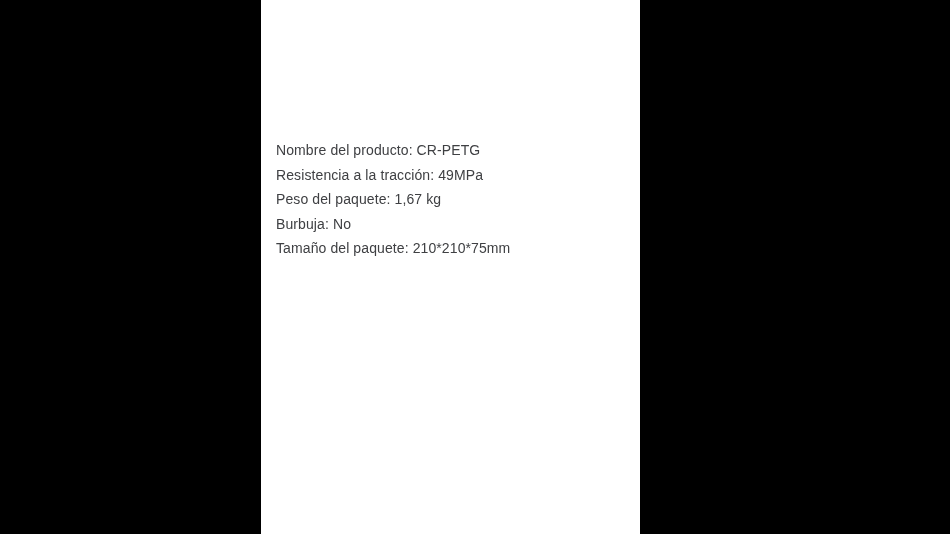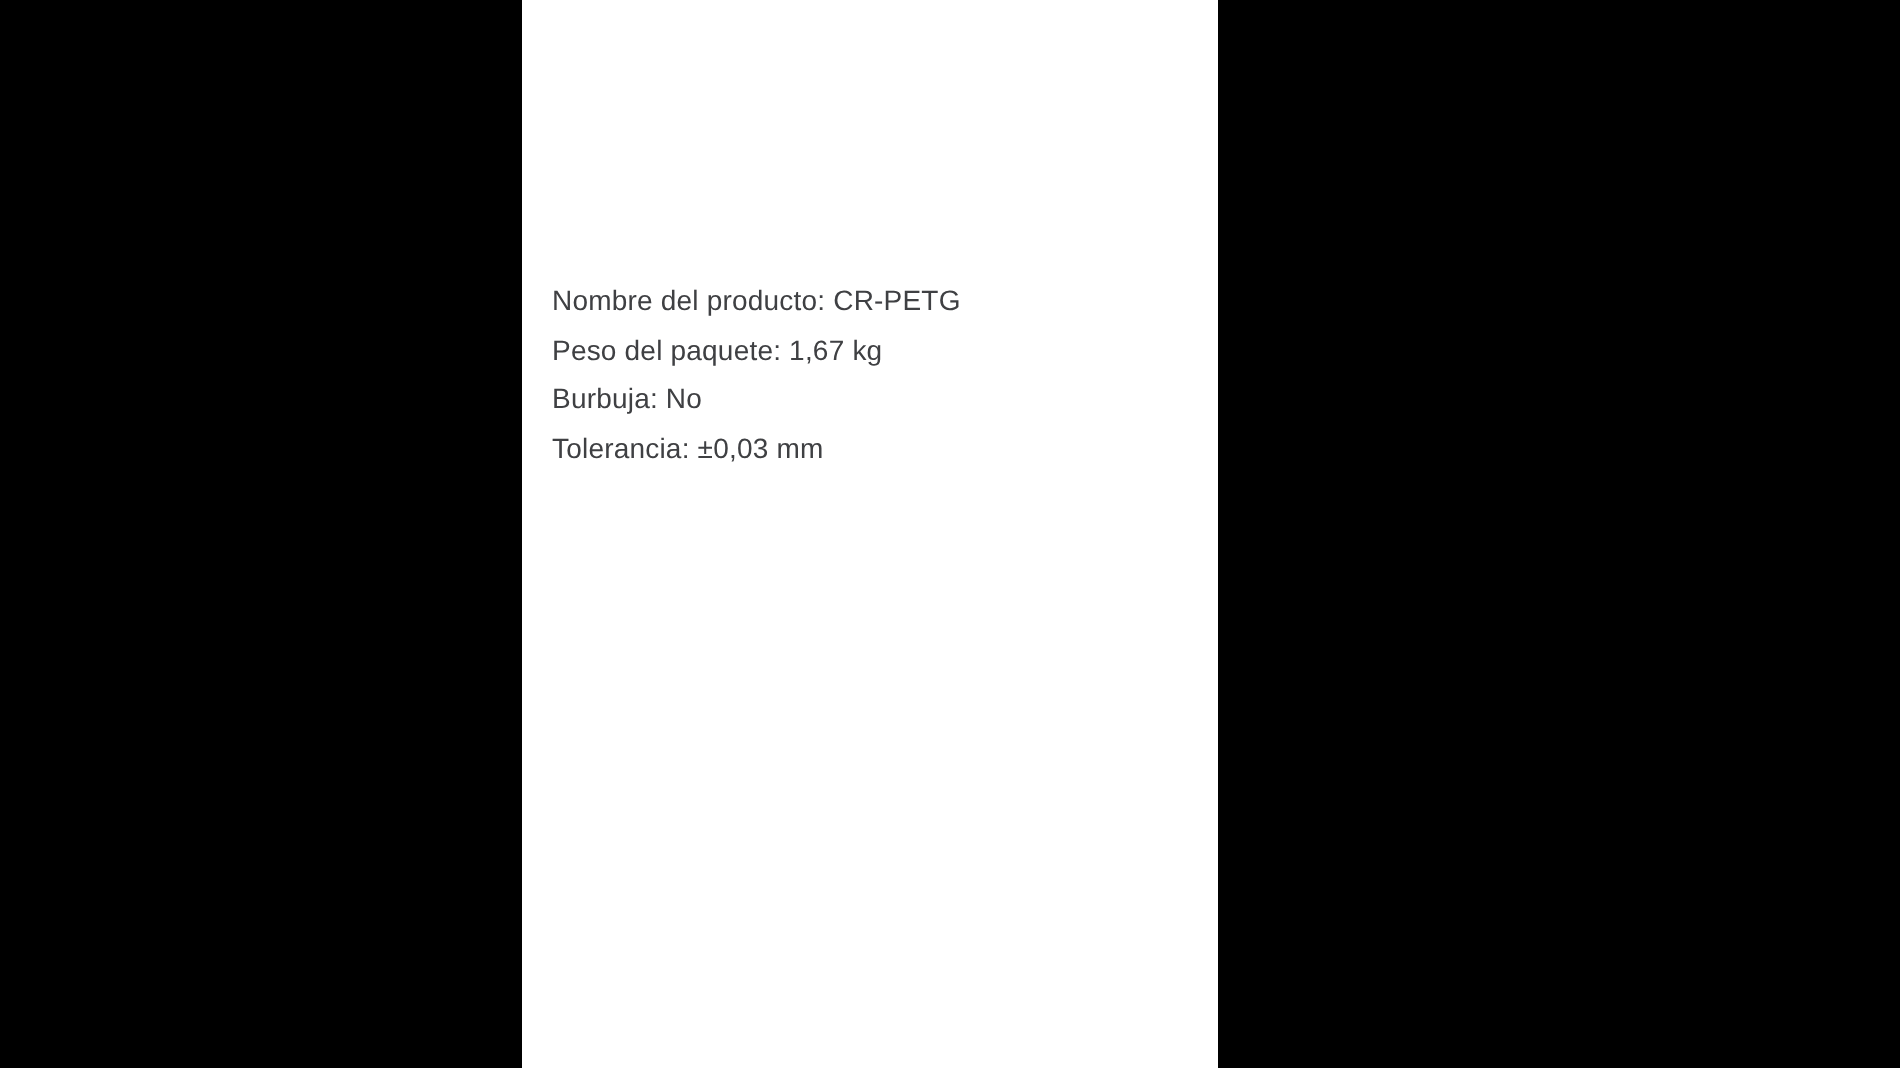--- a/index.html
+++ b/index.html
@@ -13,21 +13,21 @@
   .stage {
     position: relative;
     width: 950px;
     height: 534px;
     background: var(--page-bg, #000000);
   }
   .content-panel {
     position: absolute;
     left: 261px;
     top: 0;
-    width: 348px;
+    width: 379px;
     height: 534px;
     background: var(--panel-bg, #ffffff);
   }
   .spec-list {
     position: absolute;
     left: 15px;
     top: 138px;
     right: 8px;
   }
   .spec-line {
@@ -39,18 +39,19 @@
     font-weight: 400;
   }
 </style>
 </head>
 <body>
 
 <div class="stage">
   <div class="content-panel">
     <div class="spec-list">
       <p class="spec-line">Nombre del producto: CR-PETG</p>
+      <p class="spec-line">Resistencia a la tracción: 49MPa</p>
       <p class="spec-line">Peso del paquete: 1,67 kg</p>
       <p class="spec-line">Burbuja: No</p>
-      <p class="spec-line">Tolerancia: ±0,03 mm</p>
+      <p class="spec-line">Tamaño del paquete: 210*210*75mm</p>
     </div>
   </div>
 </div>
 
 </body></html>

